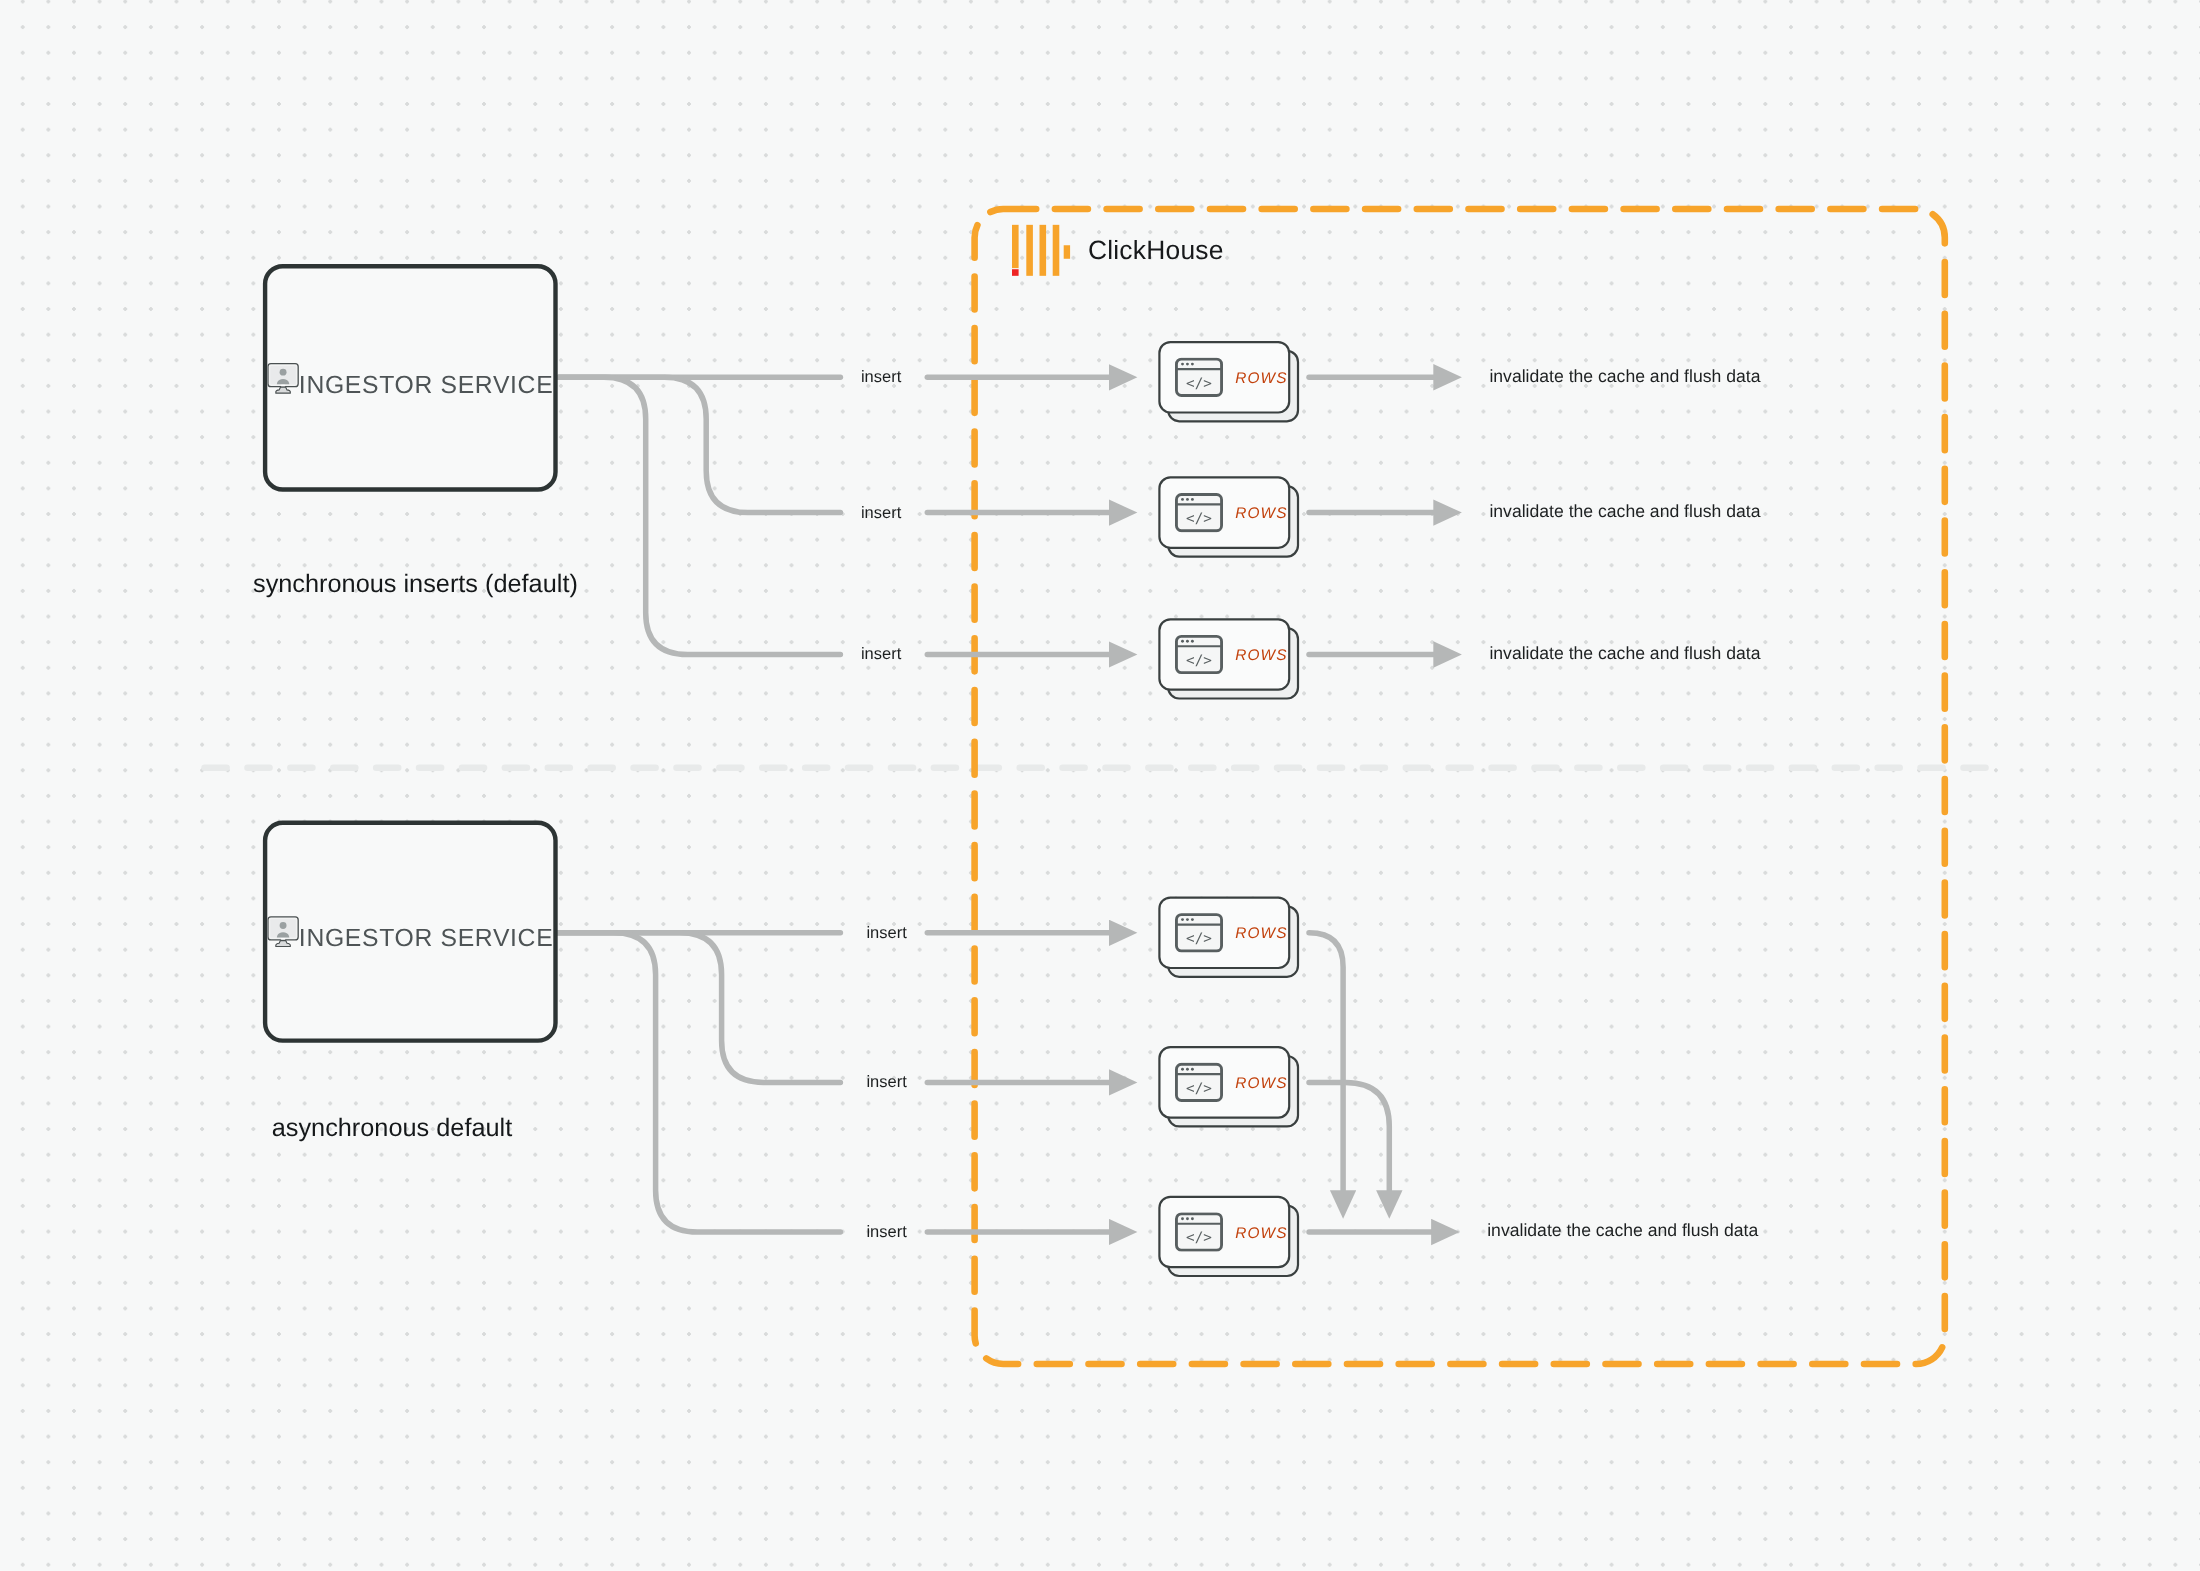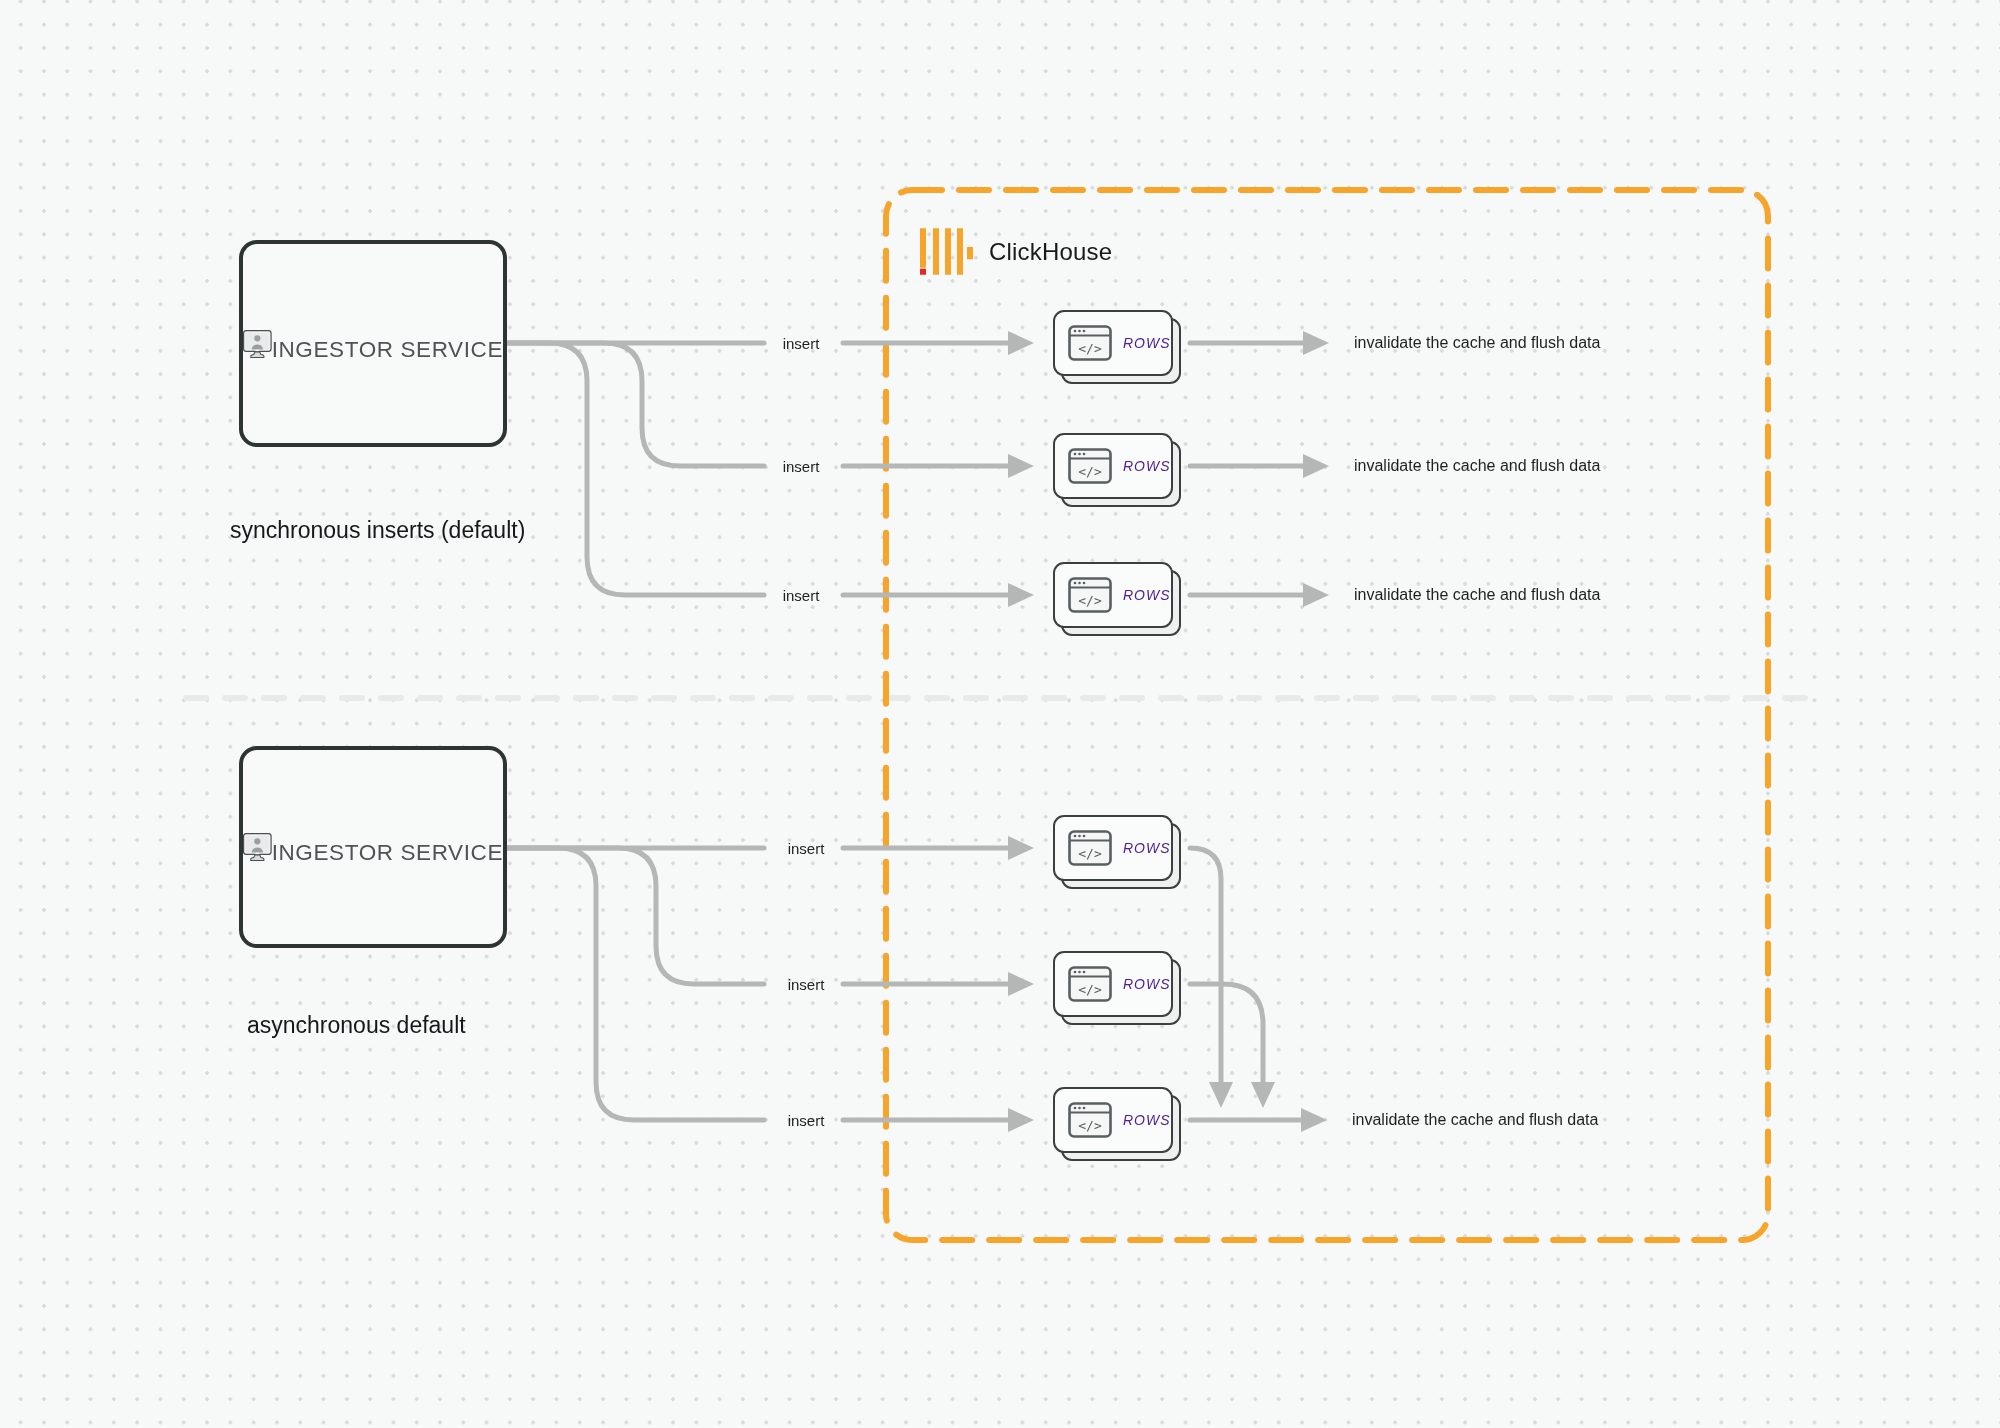--- a/index.html
+++ b/index.html
@@ -26,21 +26,21 @@
   .rows-card{position:absolute;width:120px;height:66px;z-index:2;}
   .rows-card .back{
     position:absolute;left:8px;top:8px;width:120px;height:66px;background:#eef0f0;
     border:2.5px solid #3a4040;border-radius:11px;box-sizing:border-box;
   }
   .rows-card .front{
     position:absolute;left:0;top:0;width:120px;height:66px;background:#fafbfb;
     border:2.5px solid #3a4040;border-radius:11px;box-sizing:border-box;
     display:flex;align-items:center;padding-left:13px;
   }
-  .rows-txt{font-size:14px;font-style:italic;font-weight:500;color:#4c1d95;letter-spacing:1px;margin-left:11px;}
+  .rows-txt{font-size:14px;font-style:italic;font-weight:500;color:#c2410c;letter-spacing:1px;margin-left:11px;}
   
   .ch-logo{position:absolute;display:flex;align-items:center;}
   .ch-title{font-size:24px;font-weight:500;color:#17191b;margin-left:16px;letter-spacing:.2px;}
 </style>
 </head>
 <body>
 
 <div id="canvas">
 
   <svg id="wires" width="2000" height="1428" viewBox="0 0 2000 1428">
@@ -72,21 +72,21 @@
       <path d="M505 848 H558 Q596 848 596 886 V1082 Q596 1120 634 1120 H764"></path>
       <path d="M843 848 H1010" marker-end="url(#ah)"></path>
       <path d="M843 984 H1010" marker-end="url(#ah)"></path>
       <path d="M843 1120 H1010" marker-end="url(#ah)"></path>
       <path d="M1190 848 Q1221 848 1221 879 V1084" marker-end="url(#ah)"></path>
       <path d="M1190 984 H1223 Q1263 984 1263 1024 V1084" marker-end="url(#ah)"></path>
       <path d="M1190 1120 H1303" marker-end="url(#ah)"></path>
     </g>
   </svg>
 
-  <div class="ch-logo" style="left:920px;top:228px;justify-content:center;">
+  <div class="ch-logo" style="left:920px;top:204px;justify-content:center;">
     <svg width="53" height="47" viewBox="0 0 53 46.5">
       <rect x="0" y="0" width="6" height="39.5" fill="#F7A42B"></rect>
       <rect x="0" y="40.5" width="6" height="6" fill="#EE2424"></rect>
       <rect x="13" y="0" width="6" height="46.5" fill="#F7A42B"></rect>
       <rect x="25" y="0" width="6" height="46.5" fill="#F7A42B"></rect>
       <rect x="37" y="0" width="6" height="46.5" fill="#F7A42B"></rect>
       <rect x="47" y="18.7" width="6" height="12.3" fill="#F7A42B"></rect>
     </svg>
     <span class="ch-title">ClickHouse</span>
   </div>

